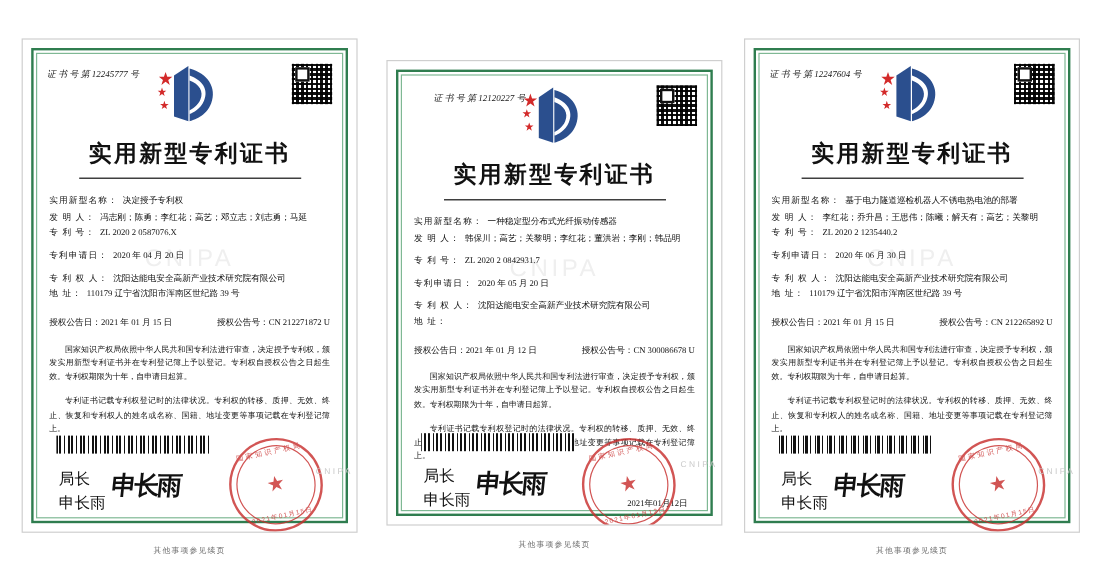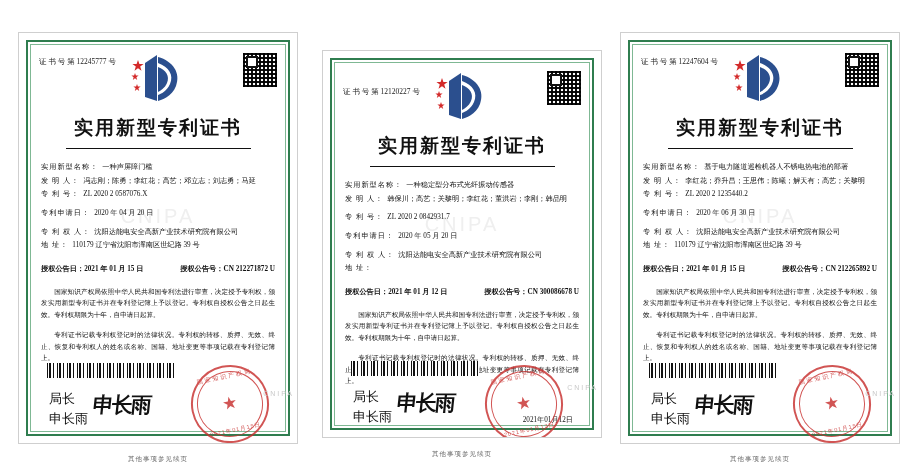--- a/index.html
+++ b/index.html
@@ -46,20 +46,21 @@
     letter-spacing:3px;
     color:#efefef;
     font-family:"Liberation Sans", sans-serif;
     pointer-events:none;
     user-select:none;
   }
 
   .hdr{
     position:relative;
     height:62px;
+    font-style:italic;
   }
   .certno{
     position:absolute;
     left:6px;top:10px;
     font-size:7.5px;
     color:#1a1a1a;
     white-space:nowrap;
   }
   .qr{
     position:absolute;
@@ -112,21 +113,21 @@
   .flabel{
     white-space:nowrap;
     letter-spacing:1px;
   }
   .fval{
     margin-left:4px;
     flex:1;
     word-break:break-all;
   }
   .frow2{display:flex;justify-content:space-between;}
-  .frow2 > div{white-space:nowrap;font-weight:bold;}
+  .frow2 > div{white-space:nowrap;}
 
   .para{
     margin-top:9px;
     padding:0 8px;
     font-size:6.6px;
     line-height:1.75;
     color:#111;
     text-align:justify;
     text-indent:2em;
   }
@@ -238,21 +239,21 @@
           </svg>
         </div>
       </div>
 
       <div class="title">实用新型专利证书</div>
       <div class="title-rule"></div>
 
       <div class="fields">
         <div class="frow">
           <div class="flabel">实用新型名称：</div>
-          <div class="fval">一种声屏障门槛</div>
+          <div class="fval">决定授予专利权</div>
         </div>
         <div class="frow">
           <div class="flabel">发 明 人：</div>
           <div class="fval">冯志刚；陈勇；李红花；高艺；邓立志；刘志勇；马延</div>
         </div>
         <div class="frow">
           <div class="flabel">专 利 号：</div>
           <div class="fval">ZL 2020 2 0587076.X</div>
         </div>
         <div class="frow" style="margin-top:5px;">
@@ -297,21 +298,21 @@
     <div class="sidemark" style="right:3px;bottom:46px;">CNIPA</div>
   </div>
   <div class="outfoot" style="left:18px;width:280px;top:455px;">其他事项参见续页</div>
 
   <div class="cert" style="left:322px;top:50px;width:280px;height:388px;">
     <div class="frame"></div>
     <div class="wm">CNIPA</div>
     <div class="inner">
 
       <div class="hdr">
-        <div class="certno" style="top:22px;">证 书 号 第 12120227 号</div>
+        <div class="certno" style="top:12px;margin-left:18px;">证 书 号 第 12120227 号</div>
         <div class="qr"></div>
         <div class="emblem">
           <svg width="62" height="52" viewBox="0 0 62 52">
             <path d="M30 2 L30 48 L18 44 L18 10 Z" fill="#2b4f8e"></path>
             <path d="M31 4 C46 8, 54 20, 49 33 C45 44, 34 47, 31 48 Z" fill="#2b4f8e"></path>
             <path d="M31 10 C42 14, 47 22, 43 31 C40 38, 34 41, 31 42 Z" fill="#ffffff"></path>
             <path d="M31 14 C39 17, 43 23, 40 30 C38 35, 33 38, 31 39 Z" fill="#2b4f8e"></path>
             <polygon points="11,7 12.4,11 16.6,11 13.2,13.6 14.5,17.8 11,15.2 7.5,17.8 8.8,13.6 5.4,11 9.6,11" fill="#d32a2a"></polygon>
             <polygon points="8,20 8.9,22.6 11.6,22.6 9.4,24.3 10.2,26.9 8,25.3 5.8,26.9 6.6,24.3 4.4,22.6 7.1,22.6" fill="#d32a2a"></polygon>
             <polygon points="10,31 10.9,33.6 13.6,33.6 11.4,35.3 12.2,37.9 10,36.3 7.8,37.9 8.6,35.3 6.4,33.6 9.1,33.6" fill="#d32a2a"></polygon>

